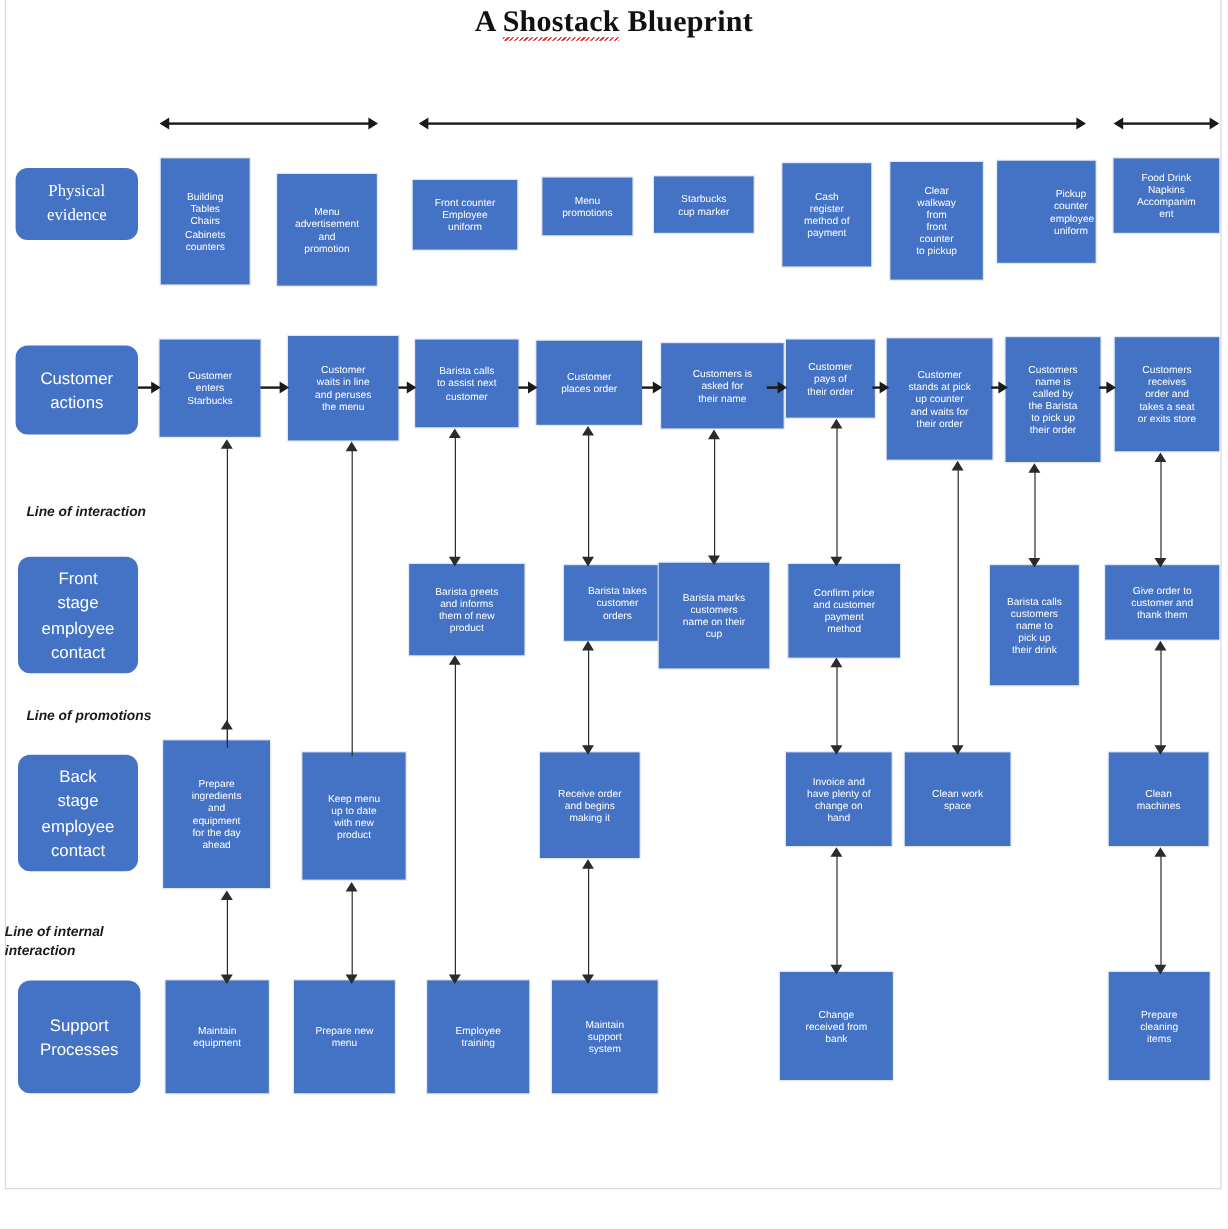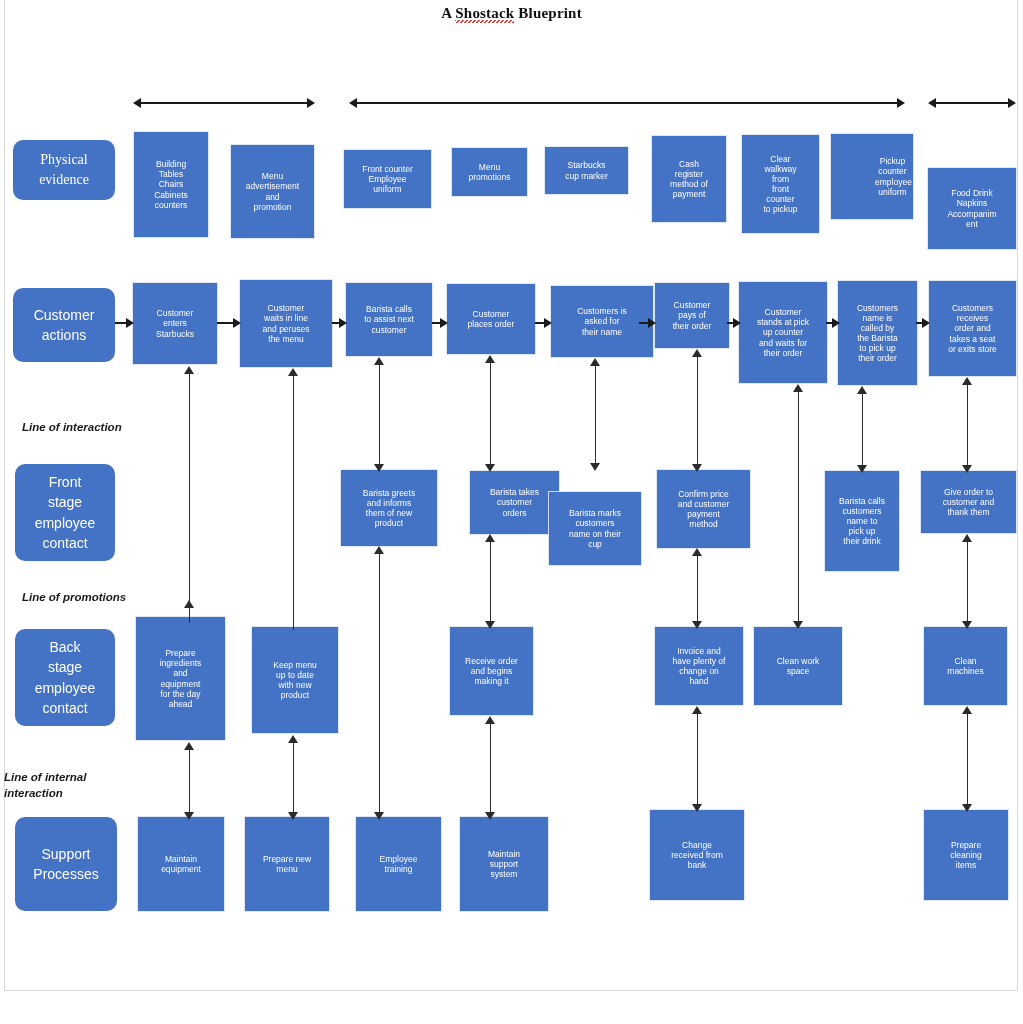--- a/index.html
+++ b/index.html
@@ -17,21 +17,21 @@
     background:#fff;
     border:1px solid #d9d9d9;
     border-top:none;
   }
   #title{
     position:absolute;
     left:0;right:0;top:5px;
     text-align:center;
     font-family:"Liberation Serif",serif;
     font-weight:bold;
-    font-size:15px;
+    font-size:25px;
     color:#111;
     letter-spacing:.2px;
   }
   #title .sp{
     position:relative;
     display:inline-block;
   }
   #title .sp::after{
     content:"";
     position:absolute;
@@ -161,21 +161,21 @@
     </div>
   <div class="node sm" style="left:652px;top:136px;width:74px;height:86px;">
     <span>Cash<br>register<br>method of<br>payment</span>
     </div>
   <div class="node sm" style="left:742px;top:135px;width:77px;height:98px;">
     <span>Clear<br>walkway<br>from<br>front<br>counter<br>to pickup</span>
     </div>
   <div class="node sm" style="left:831px;top:134px;width:82px;height:85px;padding-left:44px;">
     <span>Pickup<br>counter<br>employee<br>uniform</span>
     </div>
-  <div class="node sm" style="left:928px;top:132px;width:88px;height:81px;margin-top:36px;">
+  <div class="node sm" style="left:928px;top:132px;width:88px;height:62px;">
     <span>Food Drink<br>Napkins<br>Accompanim<br>ent</span>
     </div>
 
   <div class="node sm" style="left:133px;top:283px;width:84px;height:81px;">
     <span>Customer<br>enters<br>Starbucks</span>
     </div>
   <div class="node sm" style="left:240px;top:280px;width:92px;height:87px;">
     <span>Customer<br>waits in line<br>and peruses<br>the menu</span>
     </div>
   <div class="node sm" style="left:346px;top:283px;width:86px;height:73px;">
@@ -236,21 +236,21 @@
     <div class="bar" style="left:0;right:7px;"></div>
     <div class="hr"></div>
     </div>
 
   <div class="node sm" style="left:341px;top:470px;width:96px;height:76px;">
     <span>Barista greets<br>and informs<br>them of new<br>product</span>
     </div>
   <div class="node sm" style="left:470px;top:471px;width:89px;height:63px;">
     <span>Barista takes<br>customer<br>orders</span>
     </div>
-  <div class="node sm" style="left:549px;top:492px;width:92px;height:73px;">
+  <div class="node sm" style="left:549px;top:469px;width:92px;height:88px;">
     <span>Barista marks<br>customers<br>name on their<br>cup</span>
     </div>
   <div class="node sm" style="left:657px;top:470px;width:93px;height:78px;">
     <span>Confirm price<br>and customer<br>payment<br>method</span>
     </div>
   <div class="node sm" style="left:825px;top:471px;width:74px;height:100px;">
     <span>Barista calls<br>customers<br>name to<br>pick up<br>their drink</span>
     </div>
   <div class="node sm" style="left:921px;top:471px;width:95px;height:62px;">
     <span>Give order to<br>customer and<br>thank them</span>

